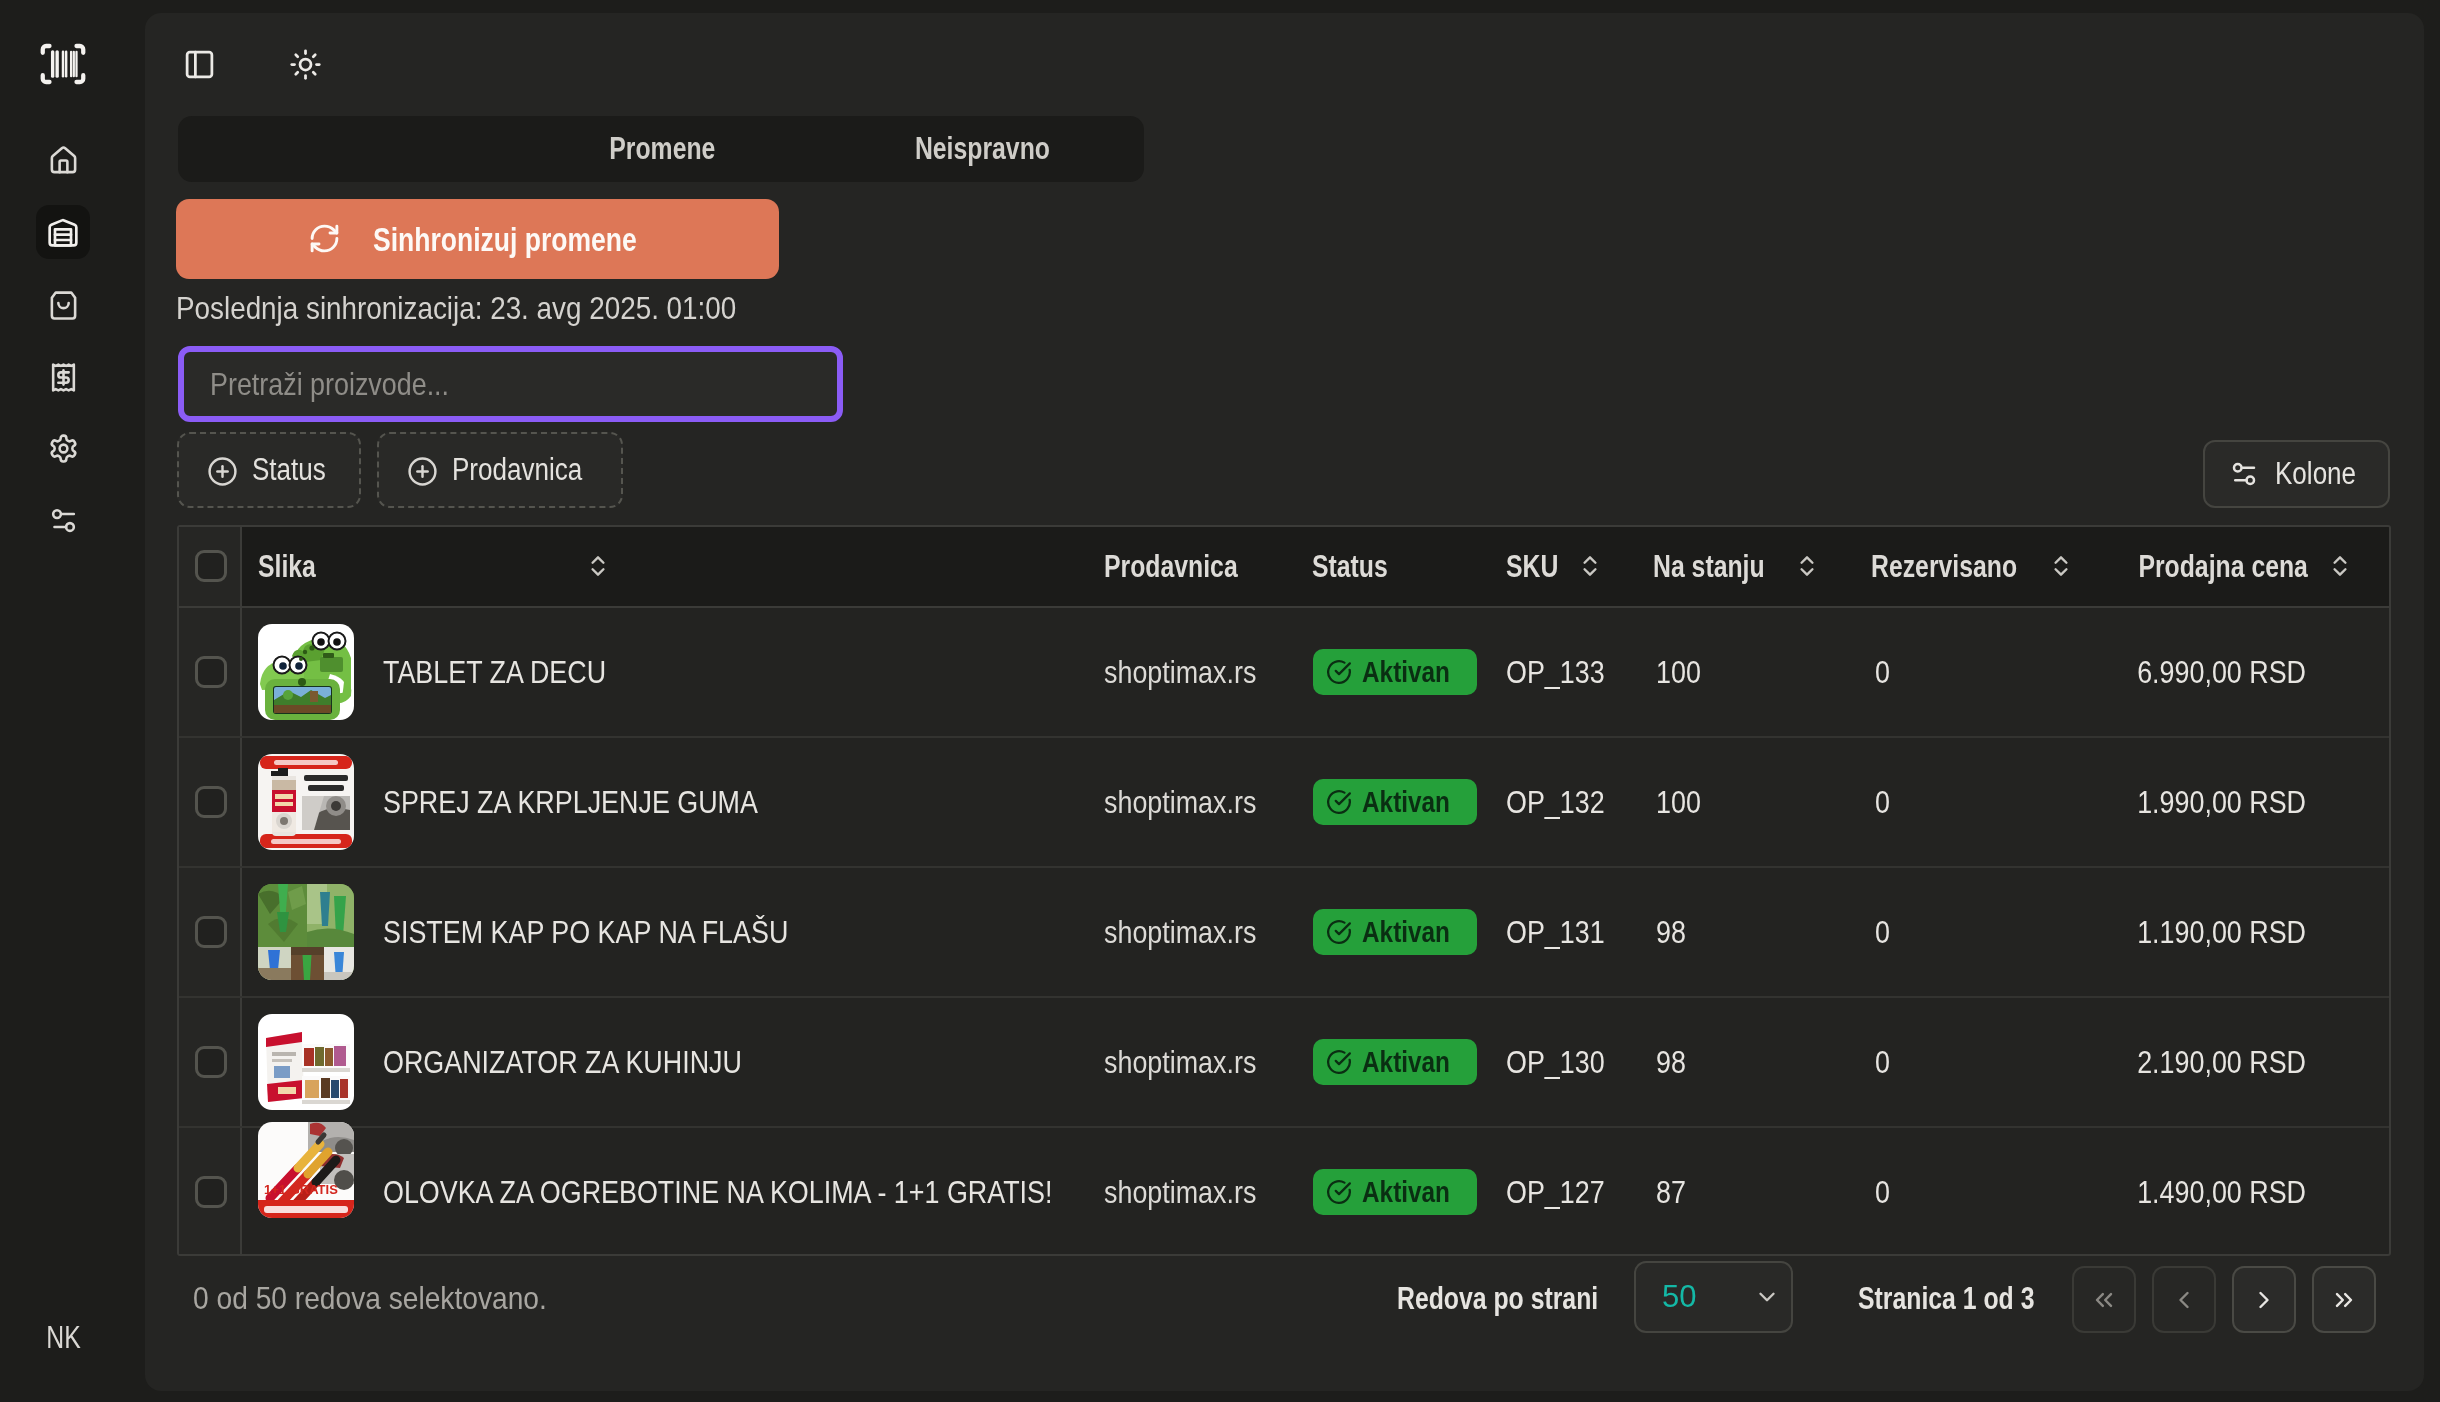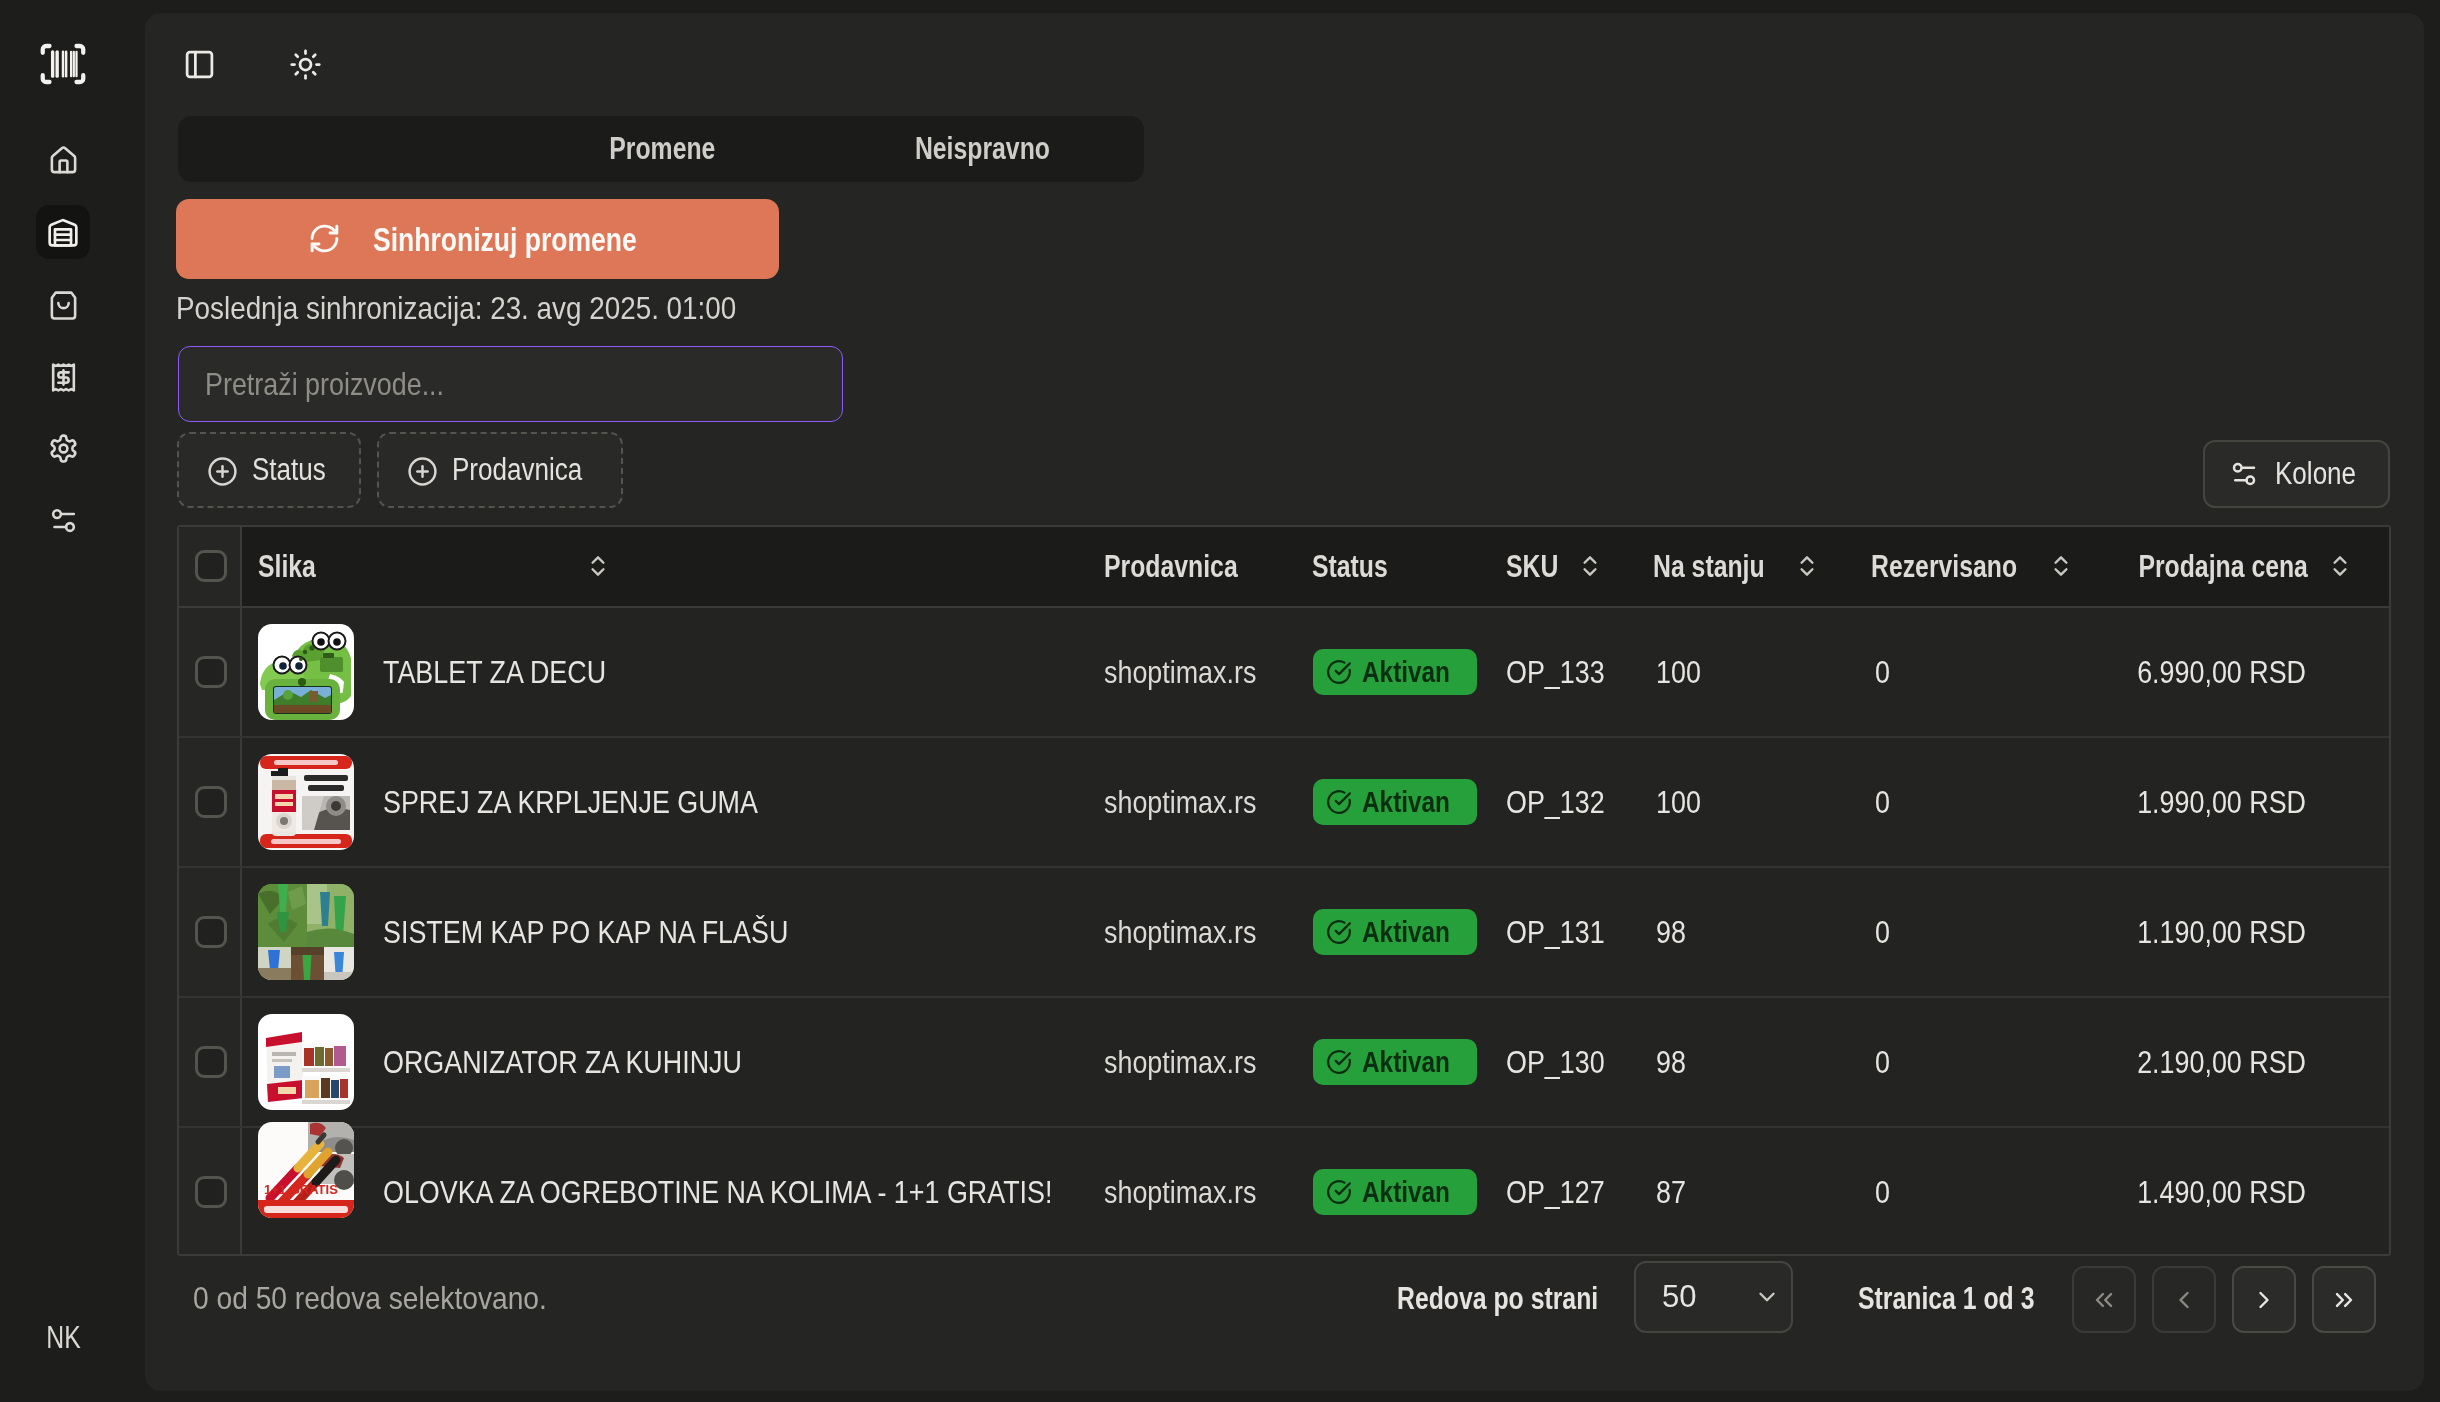--- a/index.html
+++ b/index.html
@@ -8,21 +8,21 @@
 .abs{position:absolute}
 .panel{position:absolute;left:145px;top:13px;width:2279px;height:1378px;background:#252523;border-radius:16px}
 .ic{display:block}
 .tx{display:inline-block;transform:scaleX(.8);transform-origin:0 50%;white-space:nowrap}
 .txc{display:inline-block;transform:scaleX(.8);transform-origin:50% 50%;white-space:nowrap}
 .txr{display:inline-block;transform:scaleX(.8);transform-origin:100% 50%;white-space:nowrap}
 .tabs{position:absolute;left:178px;top:116px;width:966px;height:66px;background:#1b1b19;border-radius:14px}
 .tab{position:absolute;top:0;height:66px;display:flex;align-items:center;justify-content:center;font-size:31px;font-weight:600;color:#cfcdc8}
 .tabactive{position:absolute;left:4px;top:5px;width:319px;height:56px;background:#2d2d2b;border:2px solid #474741;border-radius:11px;display:flex;align-items:center;justify-content:center;font-size:31px;font-weight:600;color:#eceae7}
 .syncbtn{position:absolute;left:176px;top:199px;width:603px;height:80px;background:#dd7757;border-radius:13px;color:#fdf9f6}
-.search{position:absolute;left:178px;top:346px;width:665px;height:76px;background:#2a2a28;border:1px solid #8b5cf6;border-radius:12px;display:flex;align-items:center;padding-left:26px;font-size:32px;color:#8f8d88}
+.search{position:absolute;left:178px;top:346px;width:665px;height:76px;background:#2a2a28;border:6px solid #8b5cf6;border-radius:12px;display:flex;align-items:center;padding-left:26px;font-size:32px;color:#8f8d88}
 .createbtn{position:absolute;left:2065px;top:343px;width:325px;height:77px;background:#dd7757;border-radius:13px;color:#fdf9f6}
 .chip{position:absolute;top:432px;height:76px;background:#292927;border:2px dashed #55554f;border-radius:13px;font-size:31px;font-weight:500;color:#e4e2de}
 .kolone{position:absolute;left:2203px;top:440px;width:187px;height:68px;background:#2a2a28;border:2px solid #454540;border-radius:12px;font-size:31px;font-weight:500;color:#e6e4e0}
 .table{position:absolute;left:177px;top:525px;width:2214px;height:731px;background:#232321;border:2px solid #3b3b38;border-radius:3px;overflow:hidden}
 .thead{position:absolute;left:0;top:0;width:100%;height:79px;background:#1b1b19}
 .selcol{position:absolute;left:0;top:0;width:63px;height:727px;background:#262624;border-right:2px solid #3b3b38}
 .hlabel{position:absolute;top:0;height:79px;display:flex;align-items:center;font-size:31px;font-weight:600;color:#dddbd7}
 .cb{position:absolute;width:32px;height:32px;border:3px solid #54544e;border-radius:9px;background:#21211f}
 .rowline{position:absolute;left:0;width:2210px;height:2px;background:#333330}
 .cell{position:absolute;font-size:32px;color:#e7e5e1;display:flex;align-items:center;height:40px}
@@ -468,21 +468,21 @@
         <span class="txr" style="transform:scaleX(.84)">1.490,00 RSD</span>
       </div>
 </div>
 
 <div class="ftxt" style="left:193px;top:1278px;color:#a8a6a1">
       <span class="tx" style="transform:scaleX(.88)">0 od 50 redova selektovano.</span>
     </div>
 <div class="ftxt" style="left:1397px;top:1279px;font-weight:600;color:#e6e4e0;font-size:31px">
       <span class="tx">Redova po strani</span>
     </div>
-<div class="abs" style="left:1634px;top:1261px;width:159px;height:72px;background:#292927;border:2px solid #454540;border-radius:12px;display:flex;align-items:center;justify-content:space-between;padding:0 11px 0 26px;font-size:31px;color:#e5e5e5">
+<div class="abs" style="left:1634px;top:1261px;width:159px;height:72px;background:#292927;border:2px solid #454540;border-radius:12px;display:flex;align-items:center;justify-content:space-between;padding:0 11px 0 26px;font-size:31px;color:#14b8a6">
 <span>50</span>
 <svg class="ic" width="26" height="26" viewBox="0 0 24 24" fill="none" stroke="#cac8c3" stroke-width="2.2" stroke-linecap="round" stroke-linejoin="round">
         <path d="m6 9 6 6 6-6"></path>
       </svg>
 </div>
 <div class="ftxt" style="left:1858px;top:1279px;font-weight:600;color:#e6e4e0;font-size:31px">
       <span class="tx">Stranica 1 od 3</span>
     </div>
 <div class="pgbtn dis" style="left:2072px">
 <svg class="ic" width="28" height="28" viewBox="0 0 24 24" fill="none" stroke="currentColor" stroke-width="2.1" stroke-linecap="round" stroke-linejoin="round">

